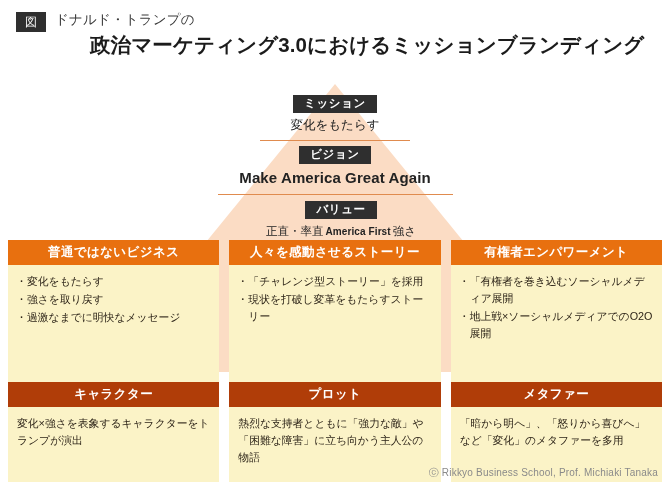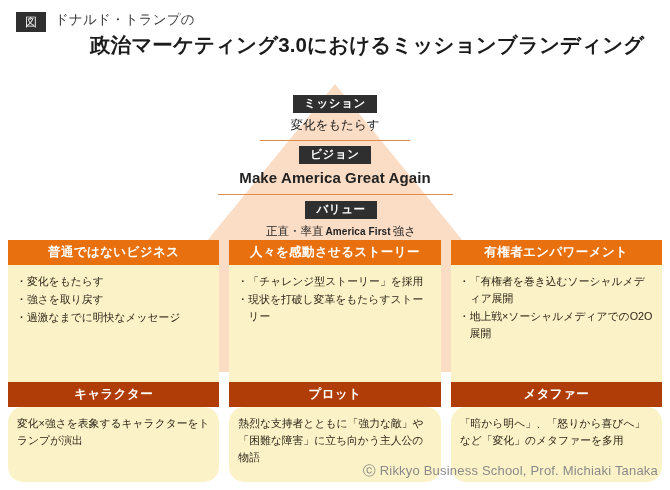--- a/index.html
+++ b/index.html
@@ -77,35 +77,35 @@
     text-align:center;padding:5px 2px 6px;line-height:1.15;
     letter-spacing:.4px;
   }
   .card-head.lvl1{background:#e8700f;}
   .card-head.lvl2{background:#b03d08;}
   .card-body{
     background:#fbf3c7;padding:8px 9px 9px;
     font-size:10.8px;line-height:1.55;color:#2d2418;
   }
   .card-body.mid{min-height:112px;}
-  .card-body.bot{min-height:58px;border-radius:15px;}
+  .card-body.bot{min-height:58px;}
 
   ul.bullets{list-style:none;margin:0;padding:0;}
   ul.bullets li{
     position:relative;padding-left:10px;margin:0 0 1px;
   }
   ul.bullets li::before{
     content:"・";position:absolute;left:-1px;top:0;color:#2d2418;
   }
   .plain-text{margin:0;}
 
   
   .footer{
     position:absolute;right:12px;bottom:10px;
-    font-size:13px;color:#8a8a8a;letter-spacing:.2px;z-index:4;
+    font-size:10px;color:#8a8a8a;letter-spacing:.2px;z-index:4;
   }
 </style>
 </head>
 <body>
 
 <div id="stage">
 
   <div class="header">
     <div class="hdr-row">
       <div class="fig-badge">図</div>

